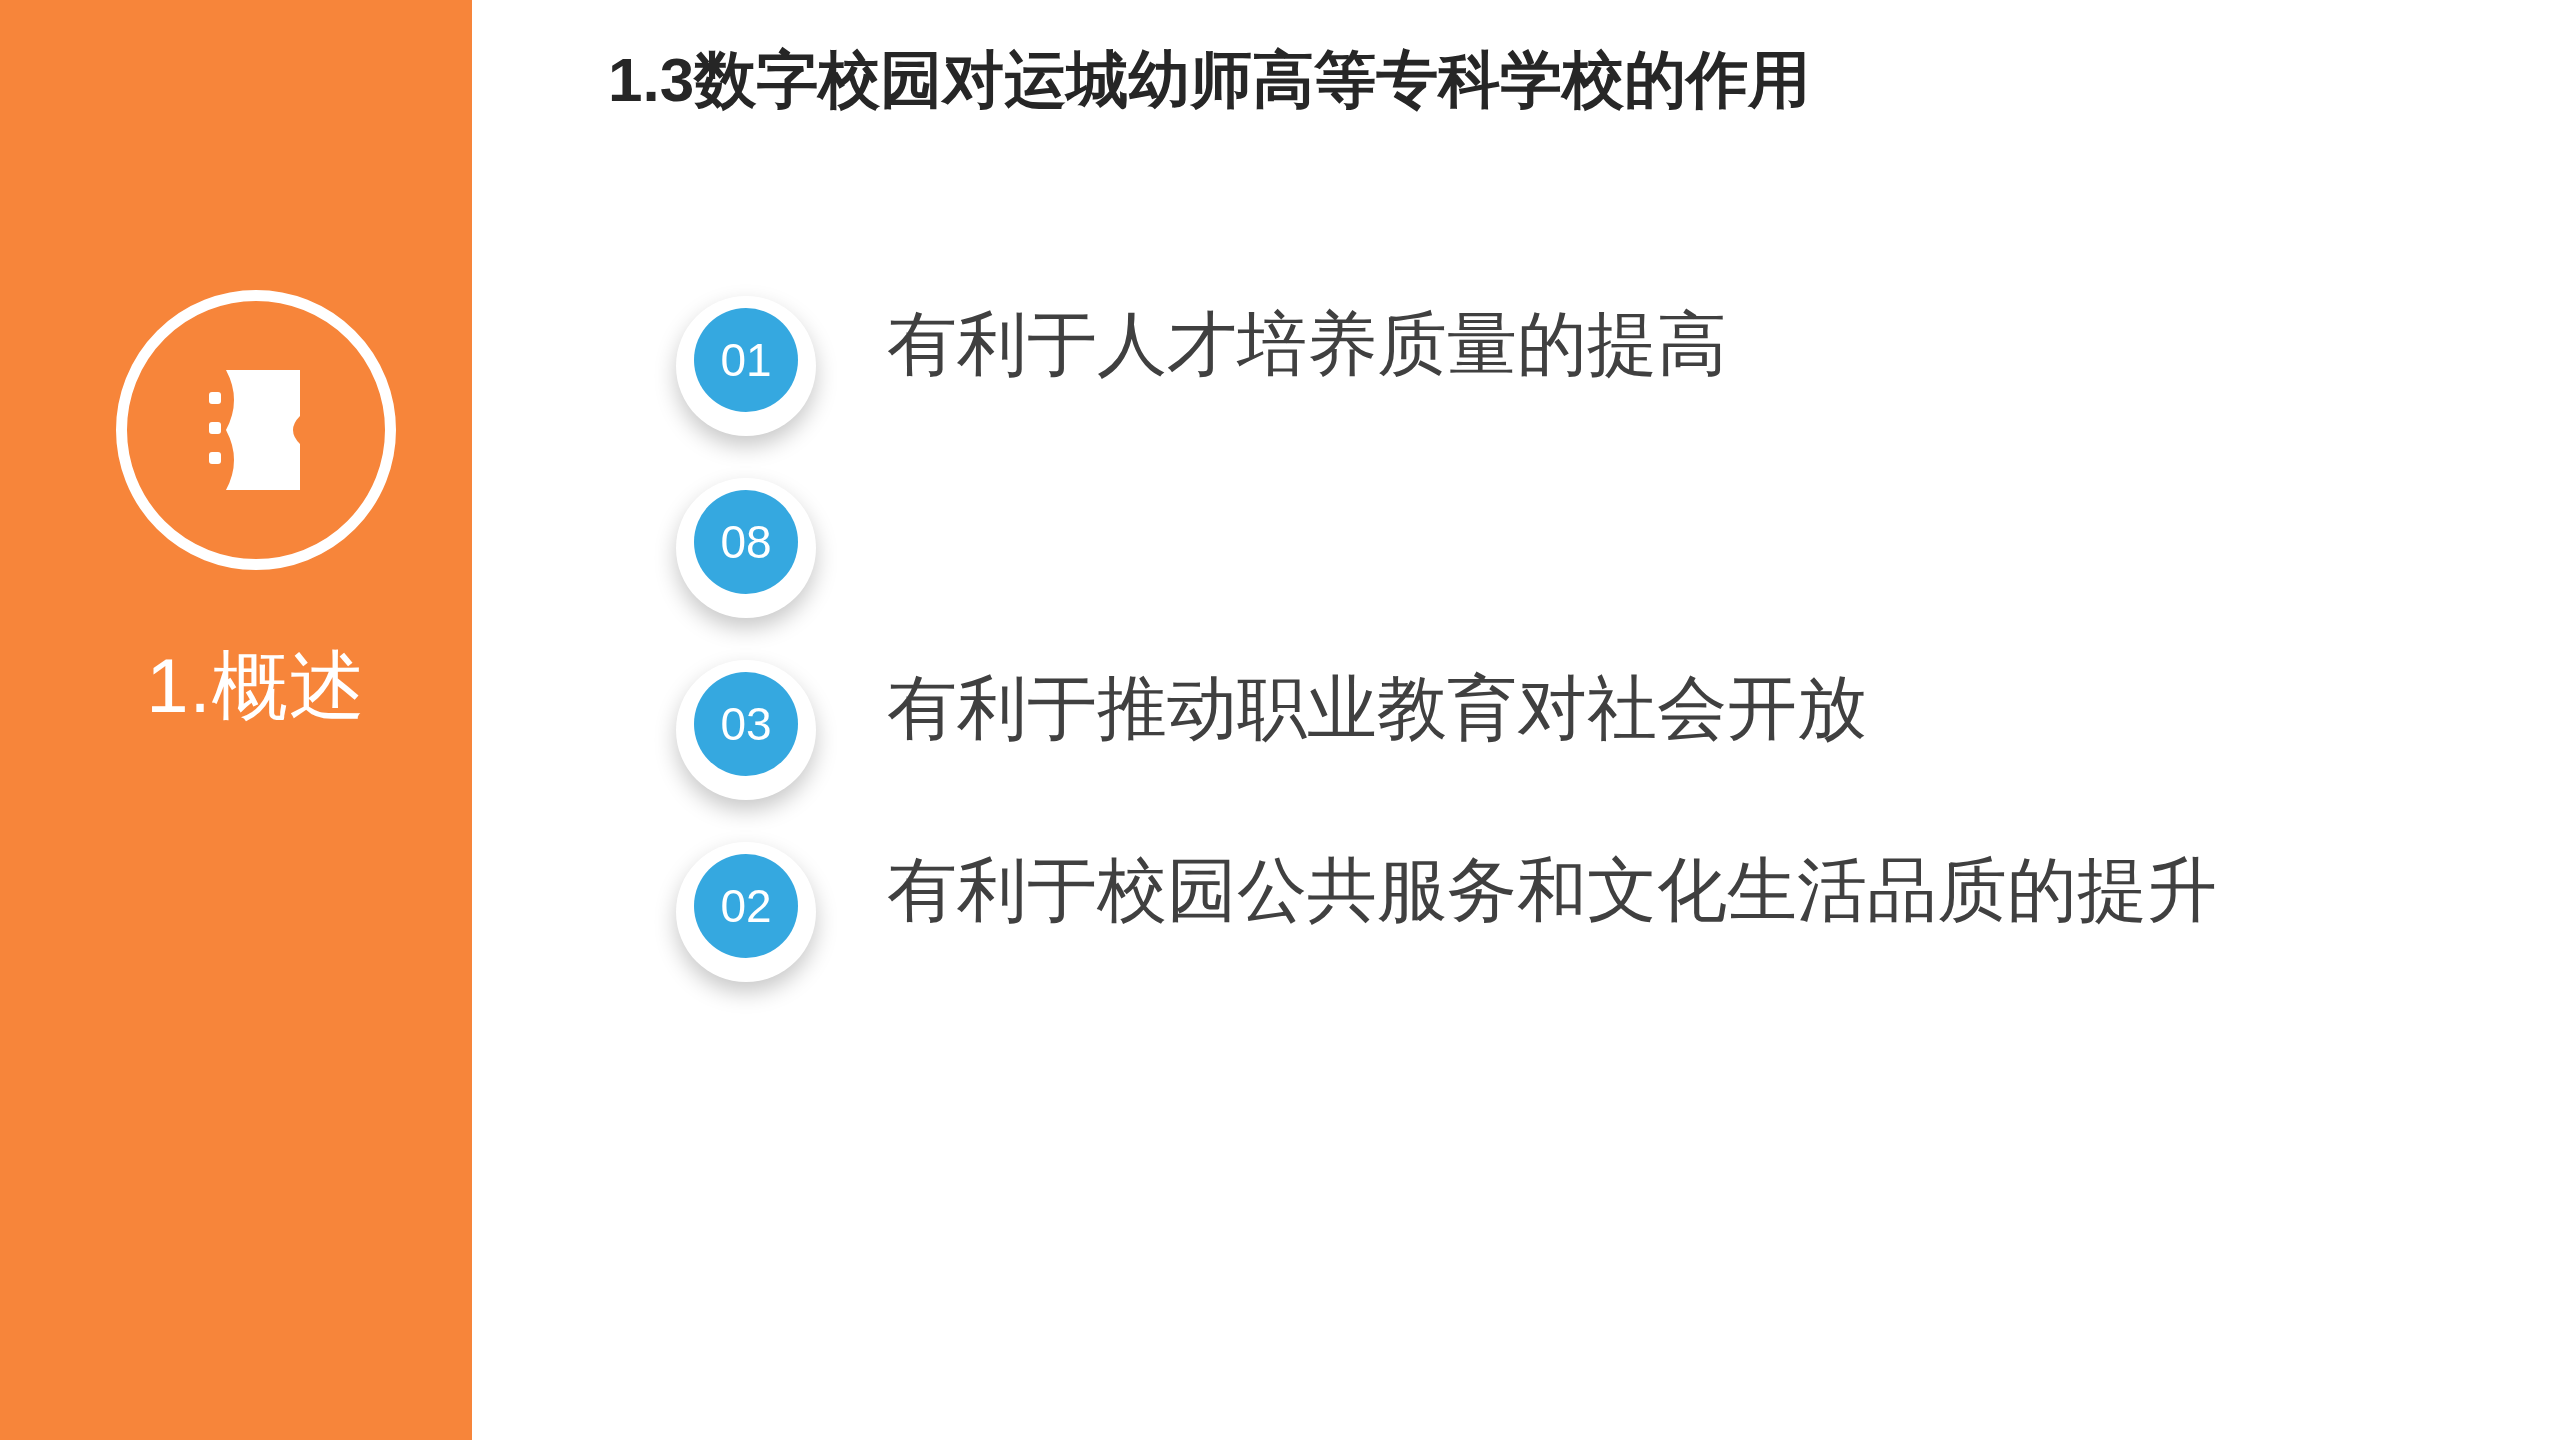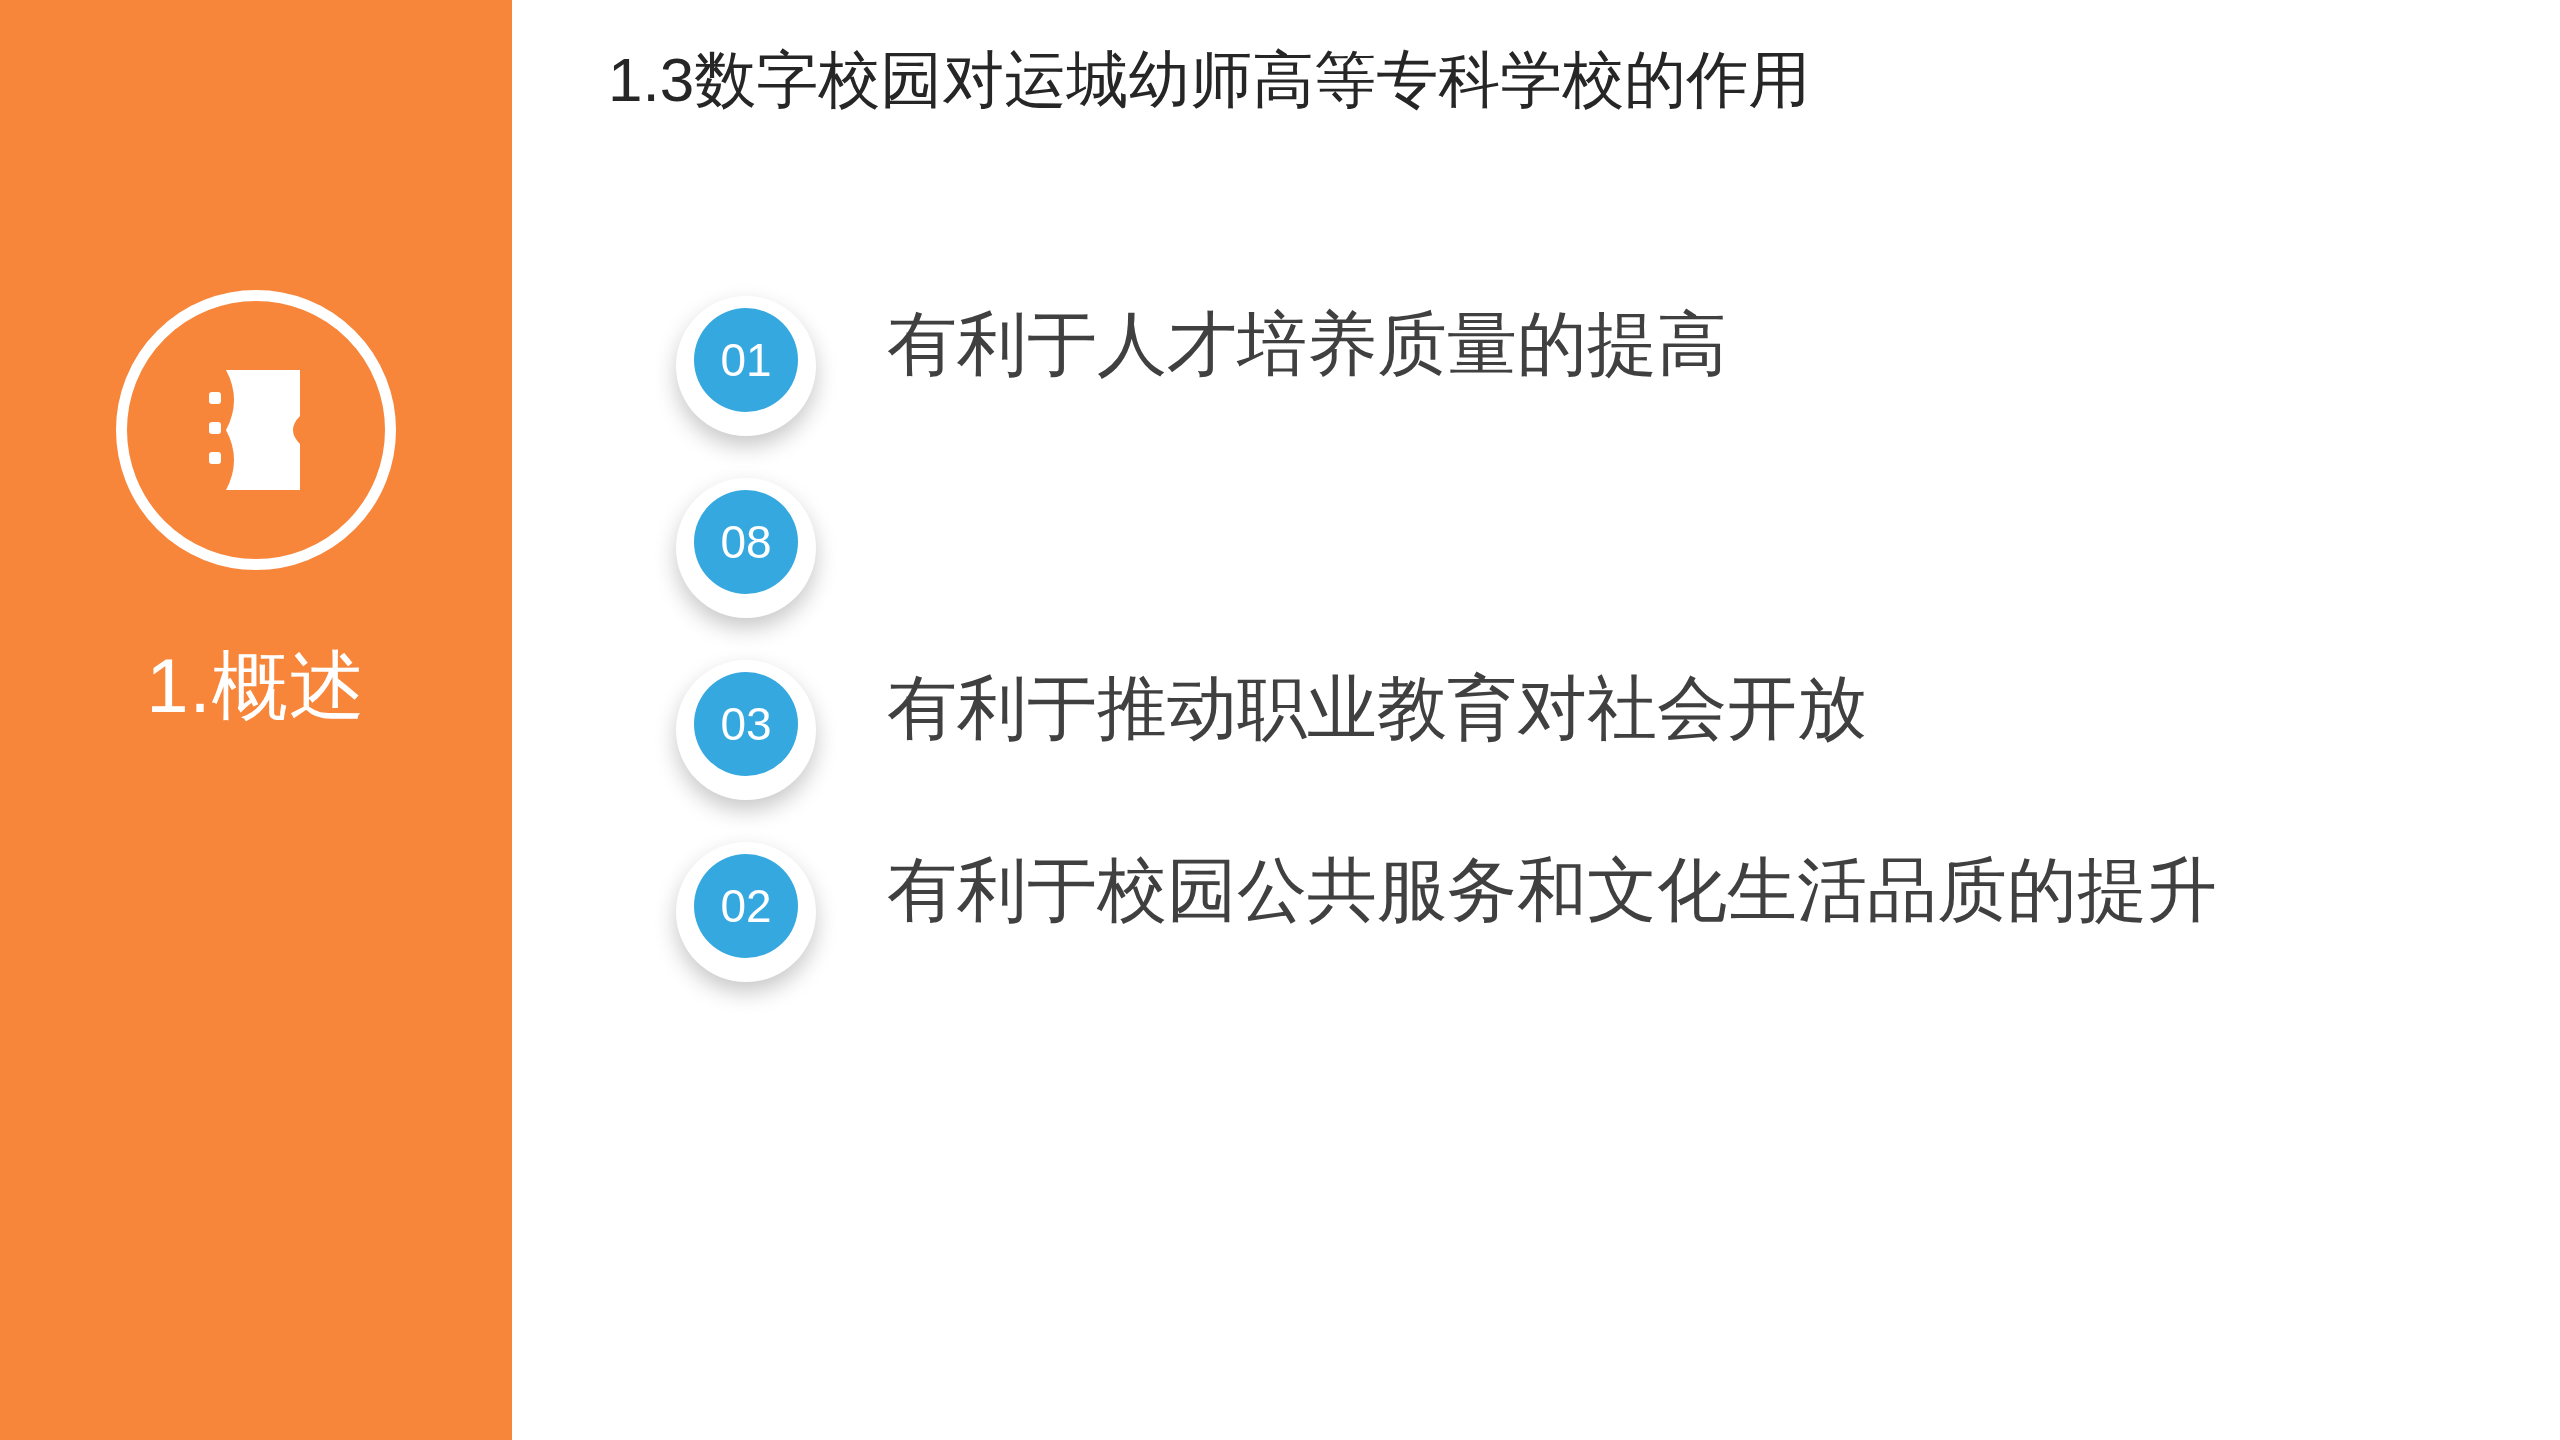--- a/index.html
+++ b/index.html
@@ -18,21 +18,21 @@
     width: 2560px;
     height: 1440px;
     background: #ffffff;
   }
 
   
   .sidebar {
     position: absolute;
     left: 0;
     top: 0;
-    width: 512px;
+    width: 472px;
     height: 1440px;
     background: #F7853A;
     box-sizing: border-box;
   }
   .sidebar-icon {
     position: absolute;
     left: 116px;
     top: 290px;
     width: 280px;
     height: 280px;
@@ -61,21 +61,21 @@
     letter-spacing: 1px;
   }
 
   
   .slide-title {
     position: absolute;
     left: 608px;
     top: 38px;
     width: 1860px;
     font-size: 62px;
-    font-weight: normal;
+    font-weight: bold;
     color: #262626;
     font-family: "Liberation Sans", sans-serif;
     white-space: nowrap;
   }
 
   
   .bullet-list {
     position: absolute;
     left: 672px;
     top: 290px;

